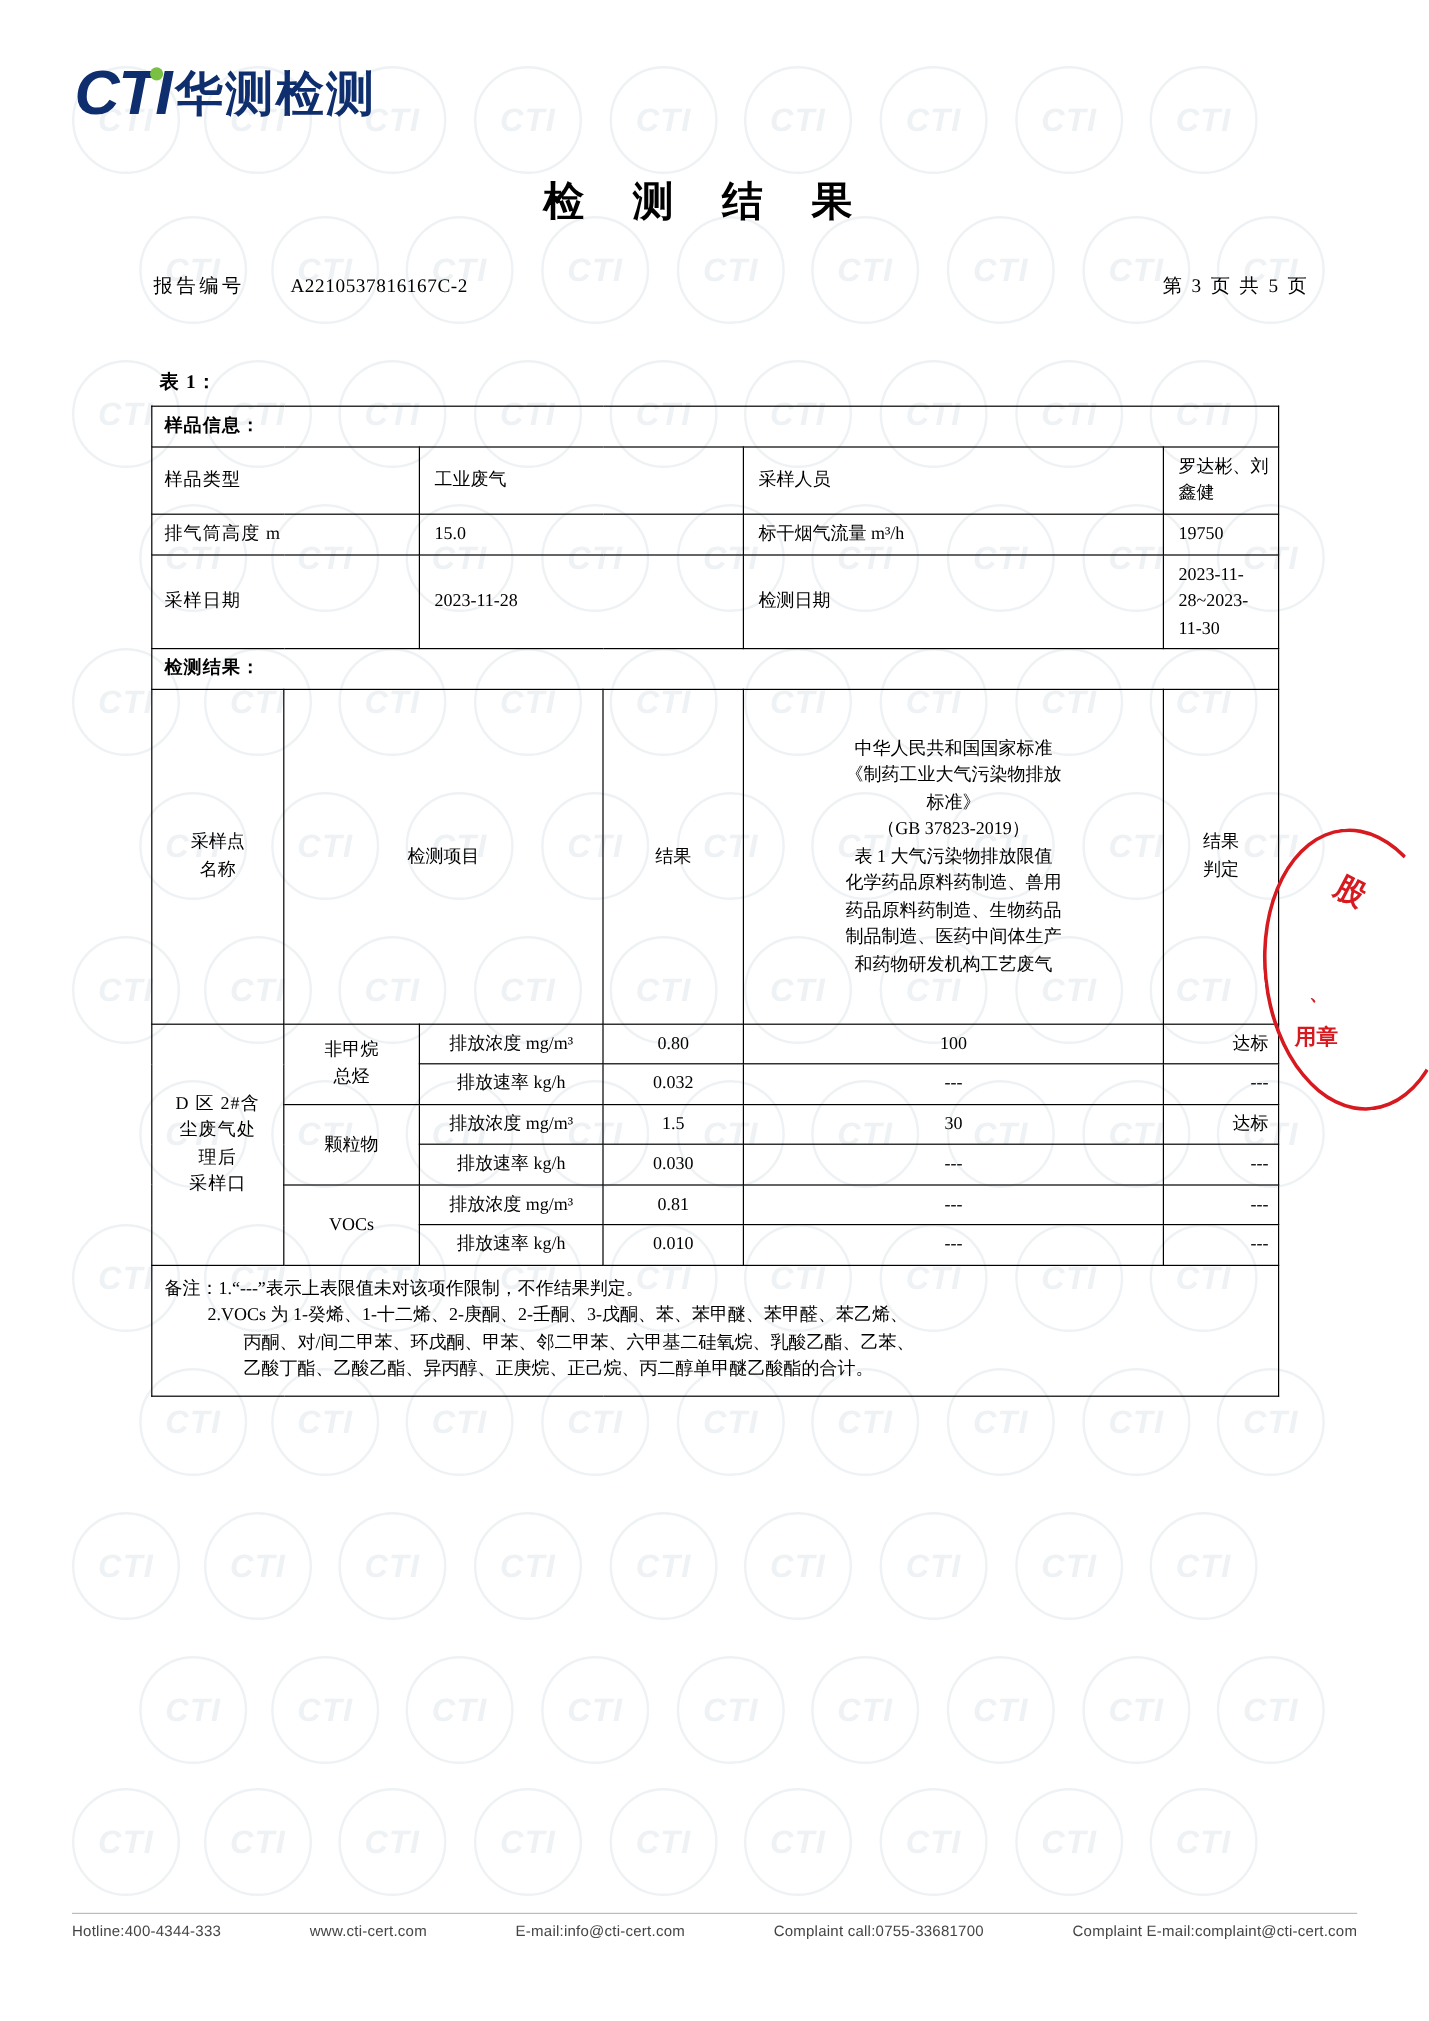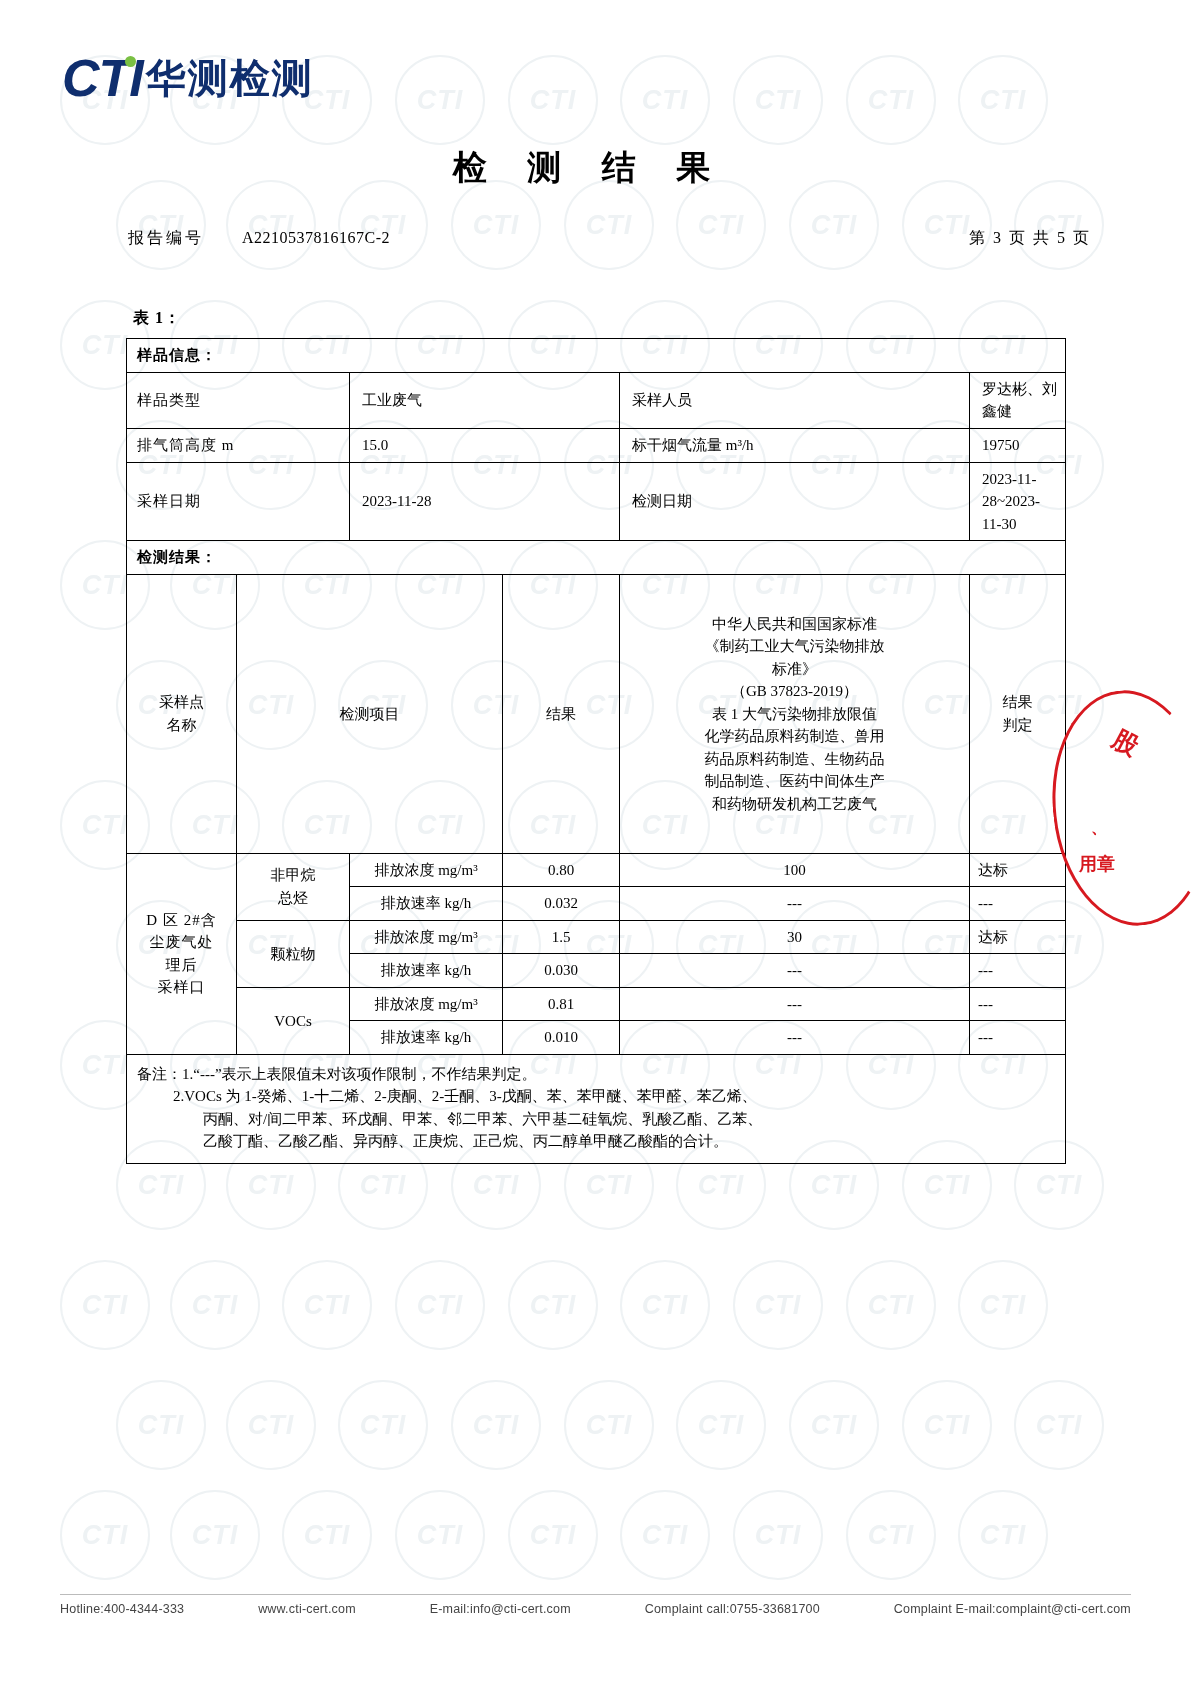--- a/index.html
+++ b/index.html
@@ -142,21 +142,21 @@
     padding-left: 10px !important;
   }
   .lbl {
     letter-spacing: 1px;
     padding-left: 10px !important;
   }
   .val {
     padding-left: 12px !important;
   }
   .ctr {
-    text-align: left;
+    text-align: right;
   }
   .hdr-cell {
     text-align: center;
     vertical-align: middle;
     font-size: 15px;
   }
   .std-cell {
     text-align: center;
     line-height: 1.72;
     font-size: 14.5px;

